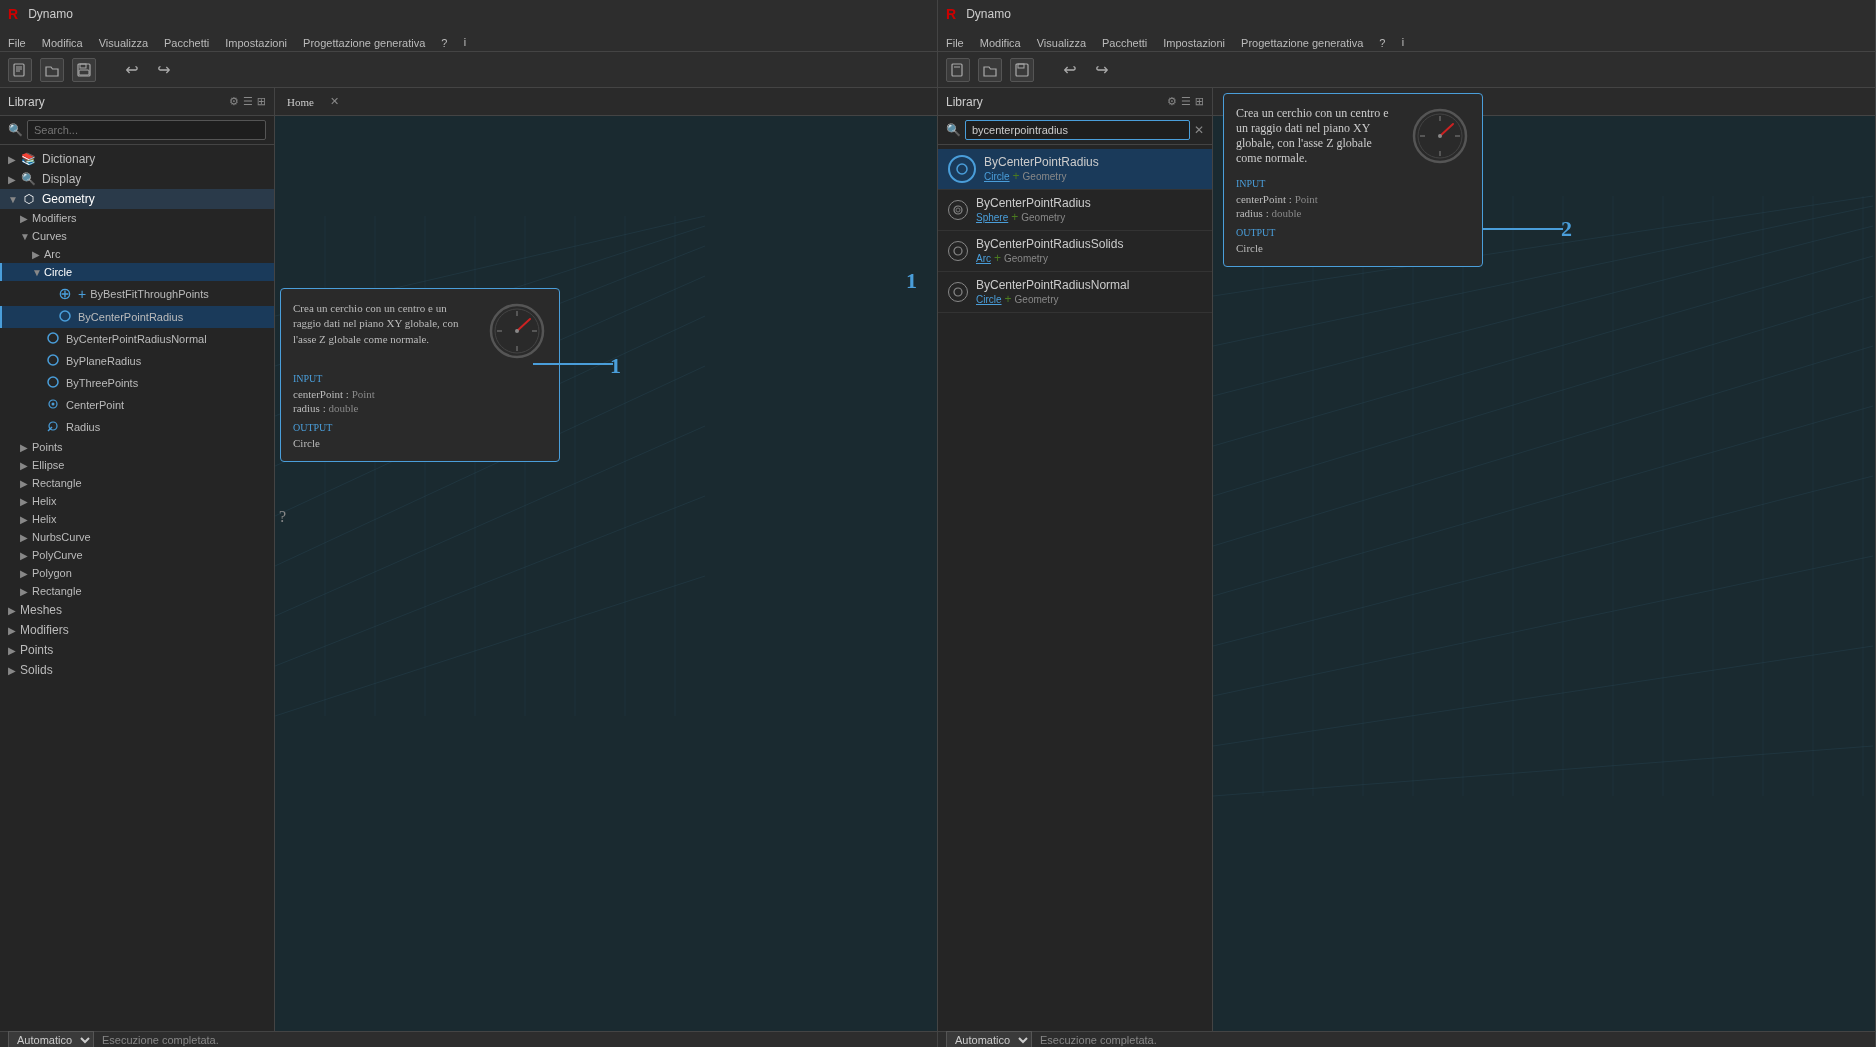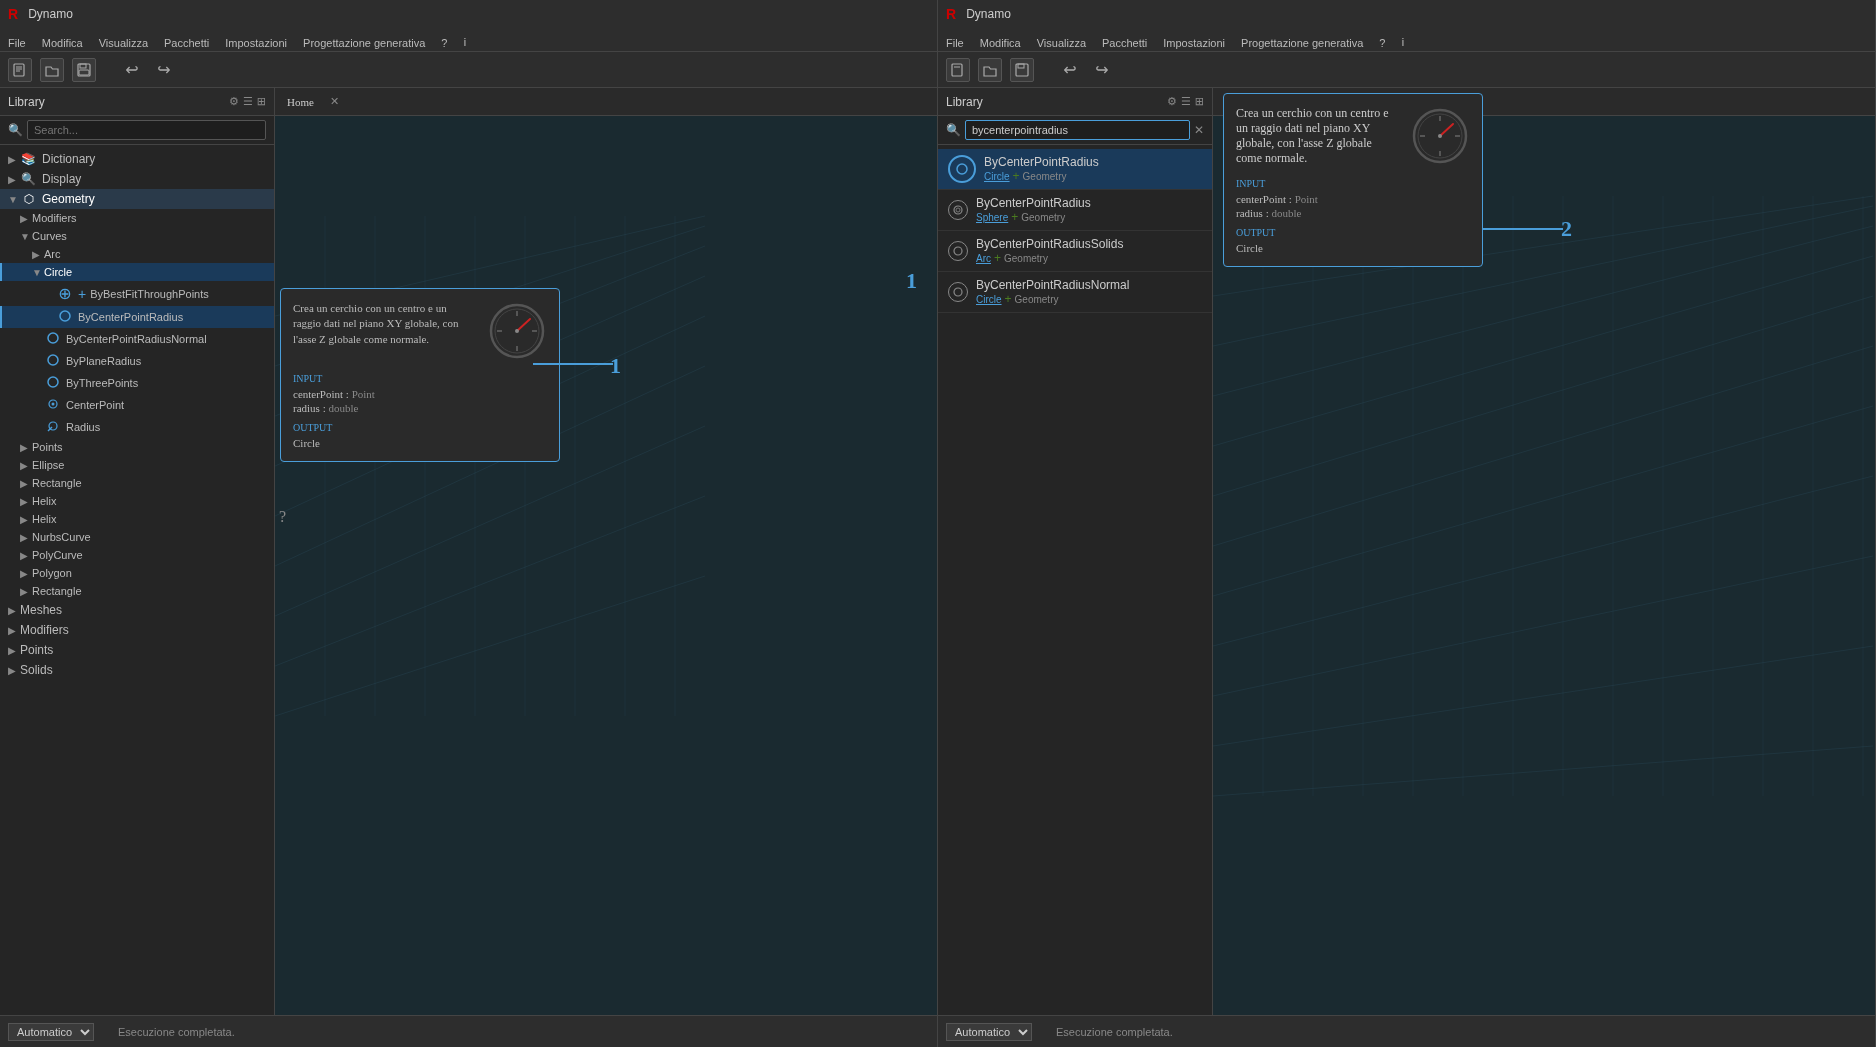--- a/index.html
+++ b/index.html
@@ -53,21 +53,21 @@
     .indent-1 { padding-left: 20px; }
     .indent-2 { padding-left: 32px; }
     .indent-3 { padding-left: 44px; }
 
     
     .canvas-area { flex: 1; background: #1e1e1e; position: relative; overflow: hidden; font-family: Liberation Serif, serif; }
     .canvas-tab { background: #2a2a2a; padding: 4px 12px; display: flex; align-items: center; gap: 8px; border-bottom: 1px solid #444; font-size: 11px; color: #ccc; height: 28px; }
     .canvas-tab .close-btn { color: #888; cursor: pointer; margin-left: 8px; }
 
     
-    .status-bar { background: #2d2d2d; padding: 2px 8px; display: flex; align-items: center; gap: 24px; height: 32px; border-top: 1px solid #444; font-size: 11px; color: #888; }
+    .status-bar { background: #2d2d2d; padding: 2px 8px; display: flex; align-items: center; gap: 8px; height: 16px; border-top: 1px solid #444; font-size: 11px; color: #888; }
     .status-dropdown { background: #3a3a3a; border: 1px solid #555; color: #ccc; padding: 1px 4px; font-size: 11px; cursor: pointer; }
 
     
     .tooltip-popup { position: absolute; left: 285px; top: 200px; width: 265px; background: #2a2a2a; border: 1px solid #4a9eda; border-radius: 4px; padding: 12px; z-index: 100; }
     .tooltip-popup .desc { font-size: 11px; color: #bbb; line-height: 1.4; margin-bottom: 10px; }
     .tooltip-section { font-size: 10px; color: #4a9eda; text-transform: uppercase; margin-bottom: 4px; margin-top: 8px; }
     .tooltip-param { font-size: 11px; color: #bbb; margin-bottom: 2px; }
     .tooltip-param span.type { color: #888; }
     .tooltip-output { font-size: 11px; color: #bbb; }
     .search-result-item { display: flex; align-items: center; padding: 6px 10px; cursor: pointer; border-bottom: 1px solid #333; }

